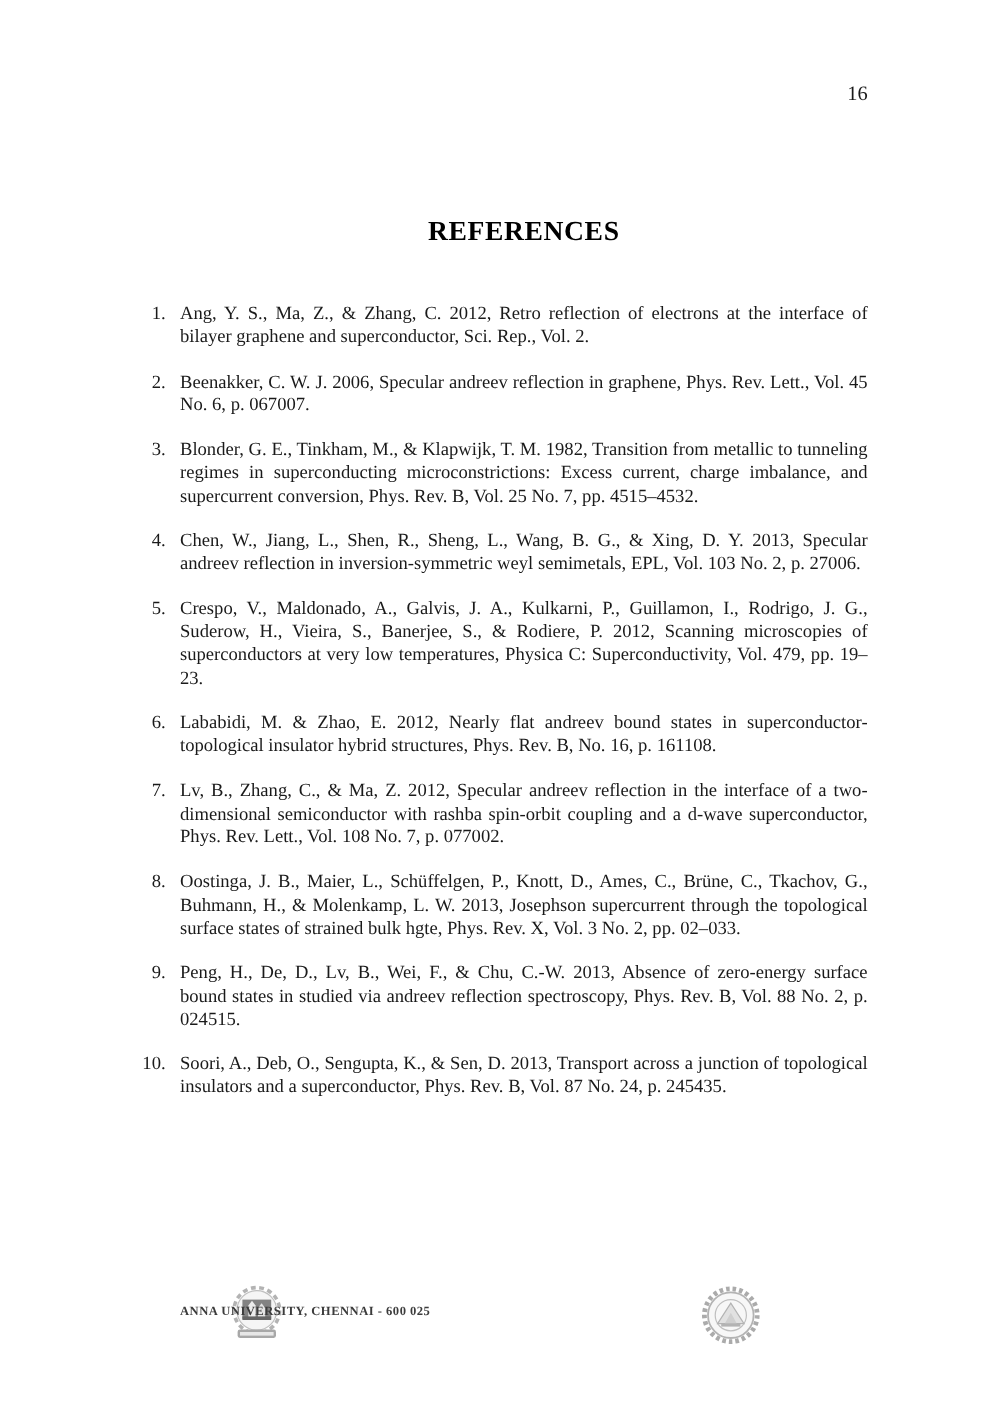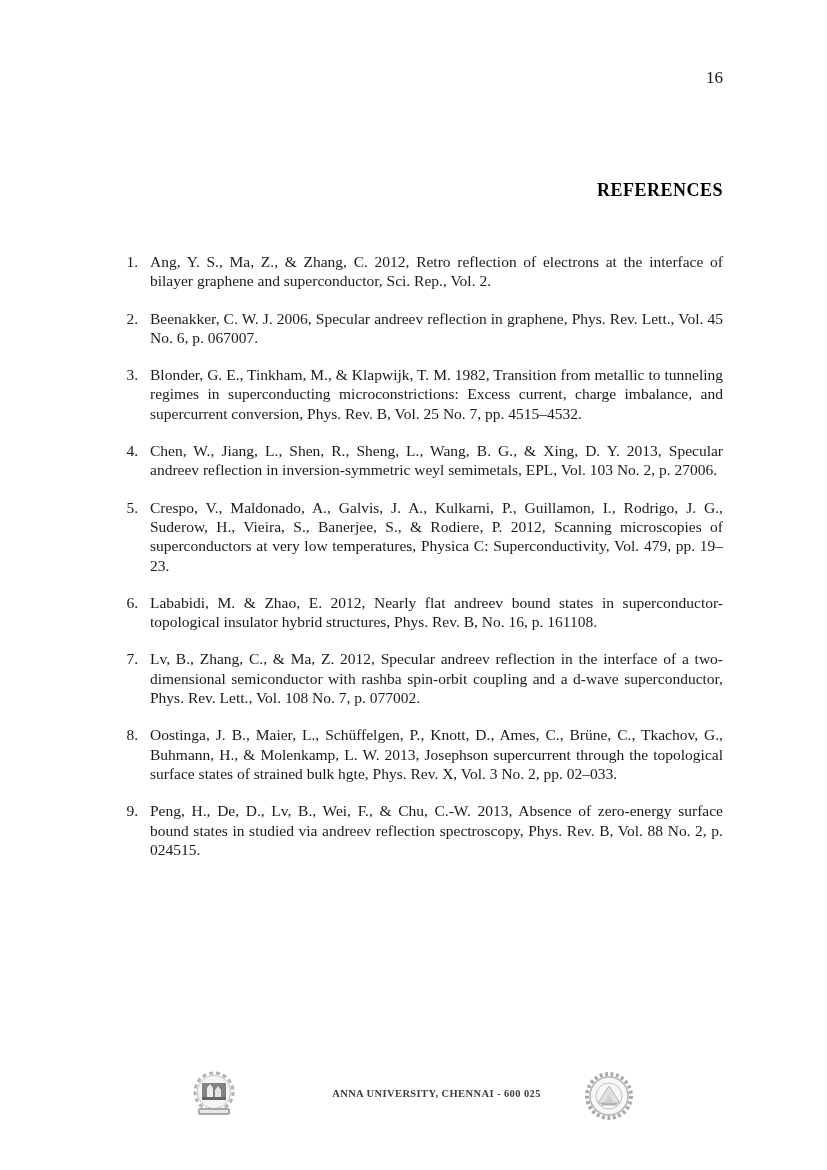--- a/index.html
+++ b/index.html
@@ -21,22 +21,22 @@
     top: 68px;
     right: 104px;
     font-size: 17px;
     color: #1a1a1a;
   }
   .doc-title {
     position: absolute;
     top: 180px;
     left: 150px;
     width: 573px;
-    text-align: right;
-    font-size: 18px;
+    text-align: center;
+    font-size: 23px;
     font-weight: bold;
     letter-spacing: 0.5px;
     margin: 0;
     color: #000000;
   }
   .refs-list {
     position: absolute;
     top: 252px;
     left: 105px;
     width: 618px;
@@ -65,21 +65,20 @@
     left: 0;
     top: 1062px;
     width: 827px;
     height: 70px;
   }
   .footer-text {
     position: absolute;
     top: 26px;
     left: 150px;
     width: 573px;
-    text-align: center;
     font-size: 10.5px;
     letter-spacing: 0.4px;
     color: #3c3c3c;
     font-weight: bold;
     font-family: Liberation Serif, serif;
   }
   .logo-left {
     position: absolute;
     left: 185px;
     top: 6px;
@@ -144,20 +143,24 @@
     <li class="ref-item">
       <span class="ref-num">8.</span>
       <span class="ref-text">Oostinga, J. B., Maier, L., Schüffelgen, P., Knott, D., Ames, C., Brüne, C., Tkachov, G., Buhmann, H., &amp; Molenkamp, L. W. 2013, Josephson supercurrent through the topological surface states of strained bulk hgte,  Phys. Rev. X, Vol. 3 No. 2, pp. 02–033.</span>
     </li>
 
     <li class="ref-item">
       <span class="ref-num">9.</span>
       <span class="ref-text">Peng, H., De, D., Lv, B., Wei, F., &amp; Chu, C.-W. 2013,  Absence of zero-energy surface bound states in studied via andreev reflection spectroscopy,  Phys. Rev. B, Vol. 88 No. 2, p. 024515.</span>
     </li>
 
+    <li class="ref-item">
+      <span class="ref-num">10.</span>
+      <span class="ref-text">Soori, A., Deb, O., Sengupta, K., &amp; Sen, D. 2013,  Transport across a junction of topological insulators and a superconductor,  Phys. Rev. B, Vol. 87 No. 24, p. 245435.</span>
+    </li>
   </ol>
 
   <div class="footer">
 
     <svg class="logo-left" viewBox="0 0 58 56">
 
       <circle cx="29" cy="24" r="19" fill="none" stroke="#9a9a9a" stroke-width="3" stroke-dasharray="4 3"></circle>
       <circle cx="29" cy="24" r="16.5" fill="#f2f2f2" stroke="#aaaaaa" stroke-width="1"></circle>
 
       <rect x="17" y="15" width="24" height="16" fill="#5a5a5a"></rect>

